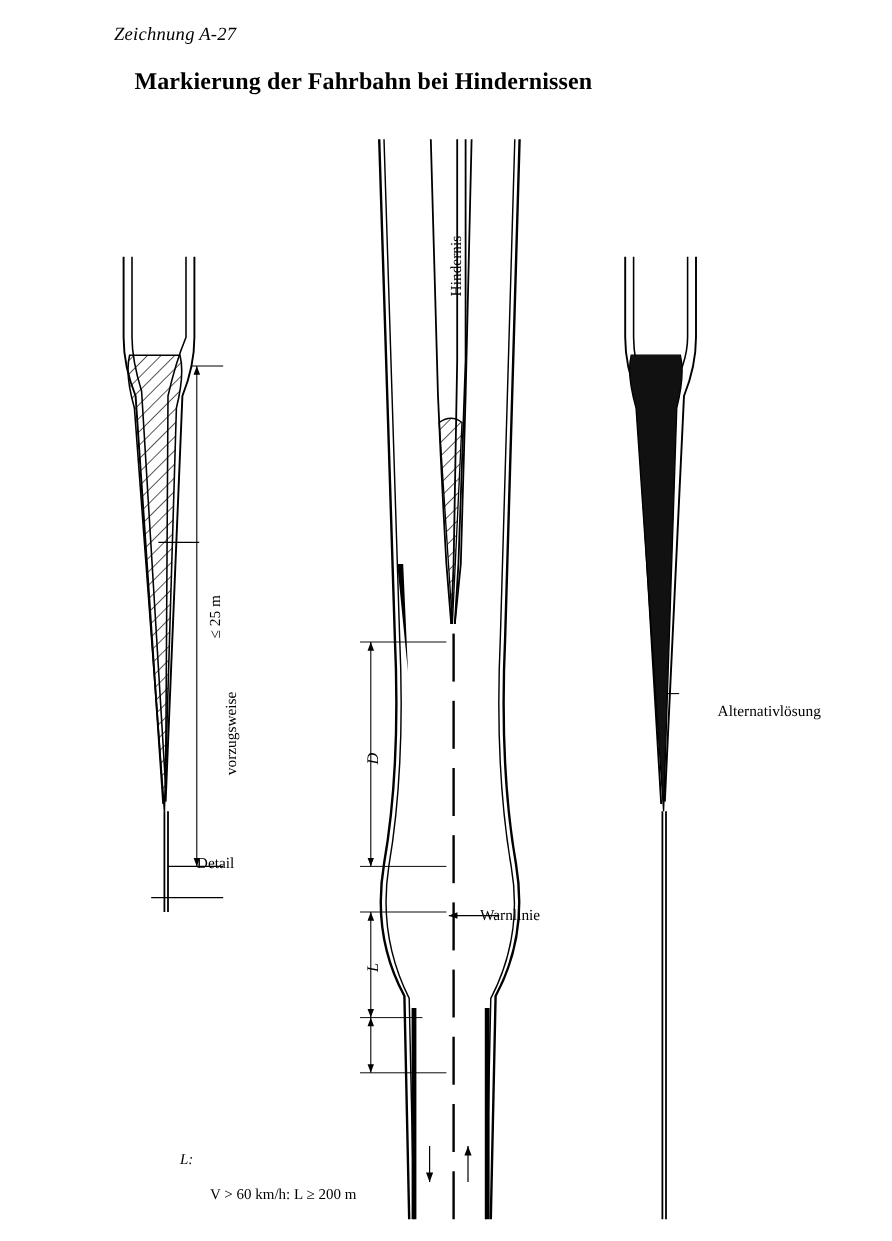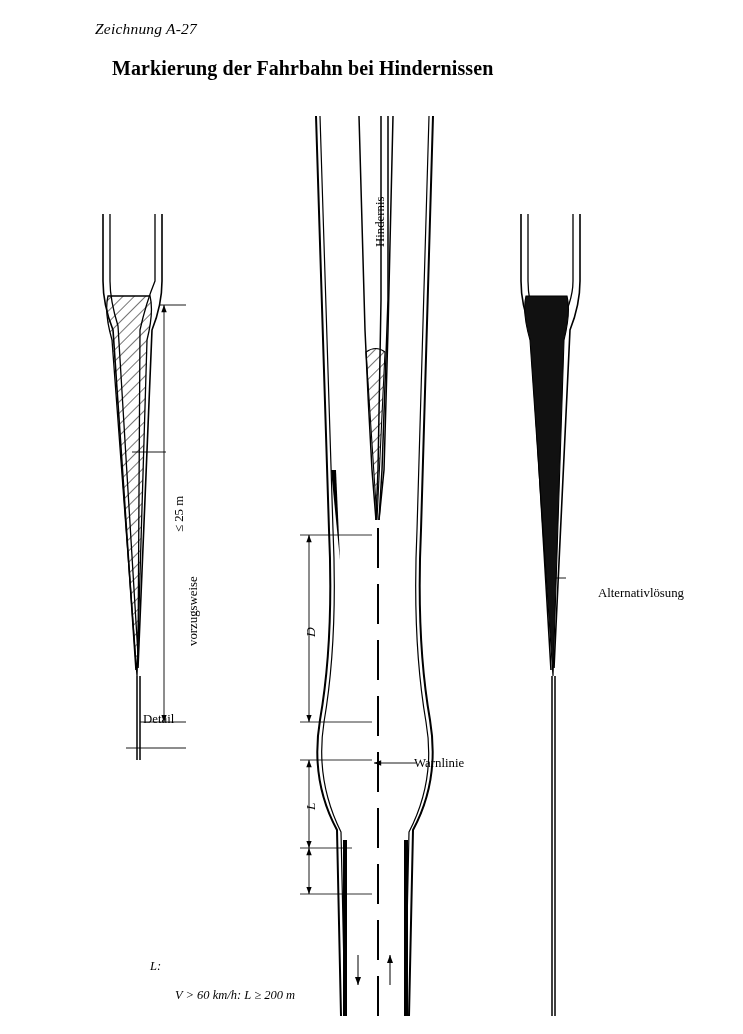--- a/index.html
+++ b/index.html
@@ -51,23 +51,23 @@
   }
   .rot90 {
     transform: rotate(-90deg);
     transform-origin: 0 0;
   }
   #label-note {
     left: 168px;
     top: 421px;
     font-size: 12.8px;
   }
-  #label-detail { left: 143px; top: 712px; font-size: 12.8px; }
+  #label-detail { left: 164px; top: 712px; font-size: 12.8px; }
   #label-alternative { left: 568px; top: 586px; font-size: 12.8px; margin-left: 30px; }
-  #label-warnlinie { left: 414px; top: 756px; font-size: 12.8px; }
+  #label-warnlinie { left: 400px; top: 756px; font-size: 12.8px; }
   #label-hindernis {
     left: 373px;
     top: 247px;
     font-size: 12.8px;
   }
   #label-vorzugsweise {
     left: 186px;
     top: 646px;
     font-size: 12.8px;
   }
@@ -99,21 +99,21 @@
     top: 9px;
     font-style: italic;
   }
   #legend .legend-lines {
     position: absolute;
     left: 25px;
     top: 0;
     line-height: 1.45;
   }
   .legend-lines div { white-space: pre; }
-  .it { font-style: italic; }
+  .it { }
 </style>
 </head>
 <body>
 
 <div id="page">
 
   <div class="abs" id="drawing-number">Zeichnung A-27</div>
   <div class="abs" id="page-title">Markierung der Fahrbahn bei Hindernissen</div>
 
   <svg id="figure" viewBox="0 0 743 1034">

